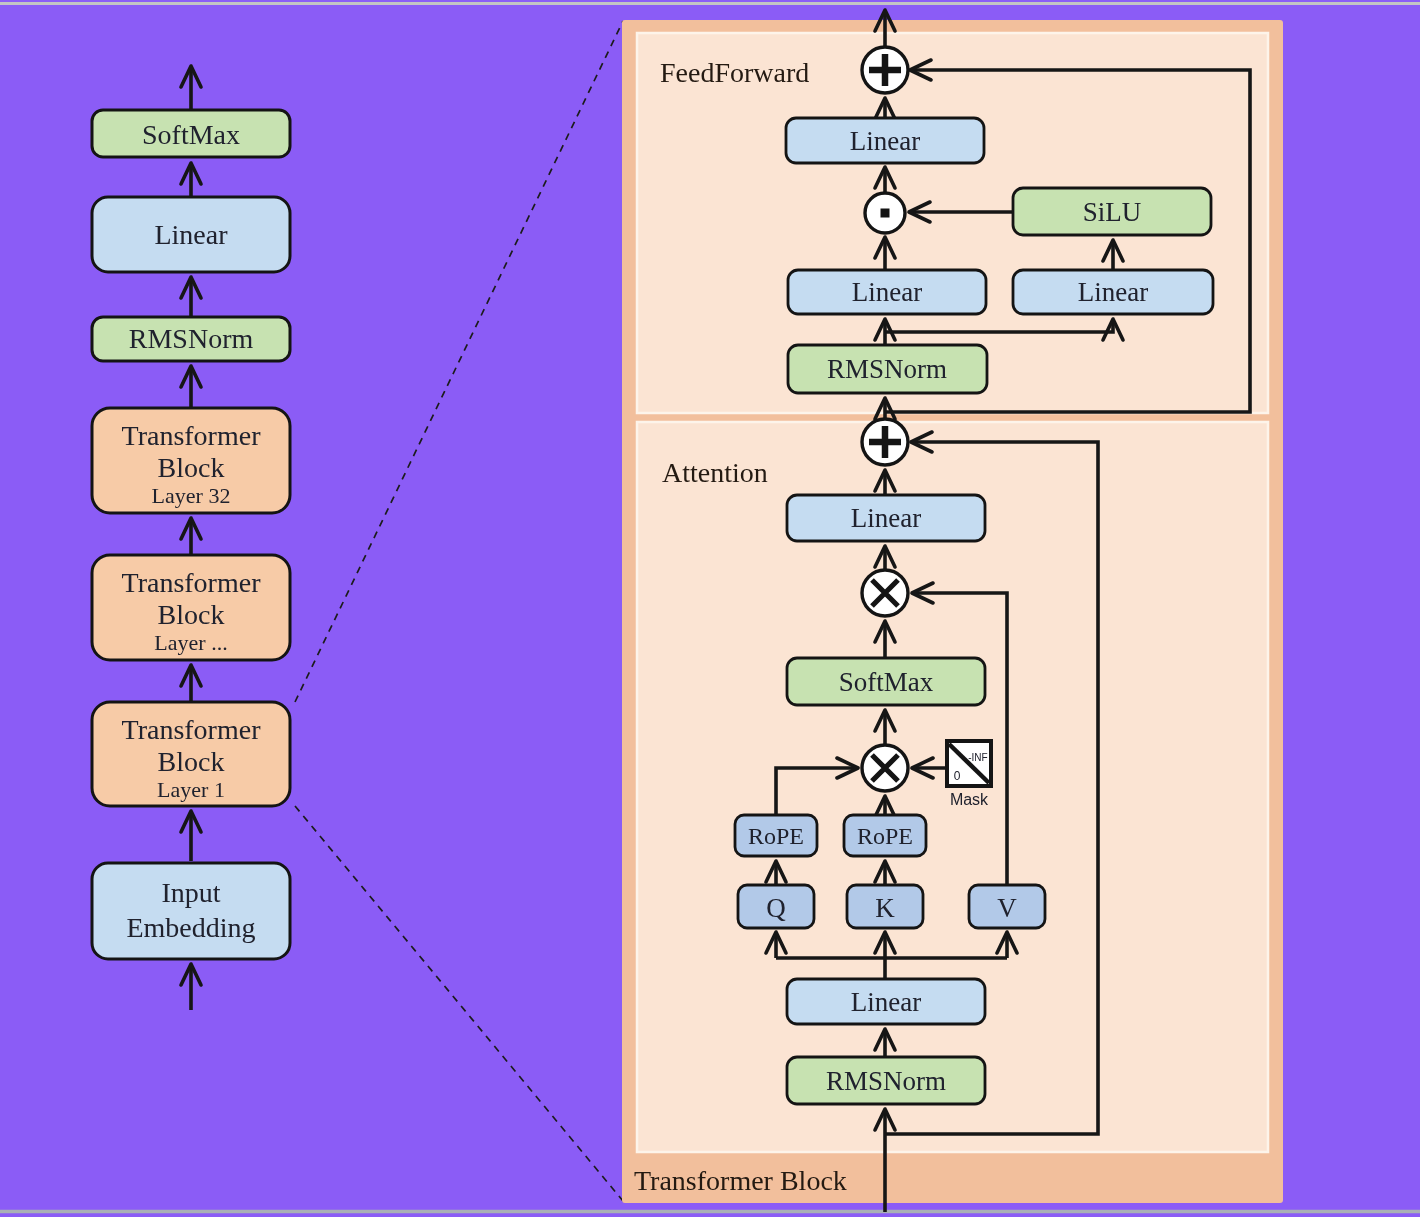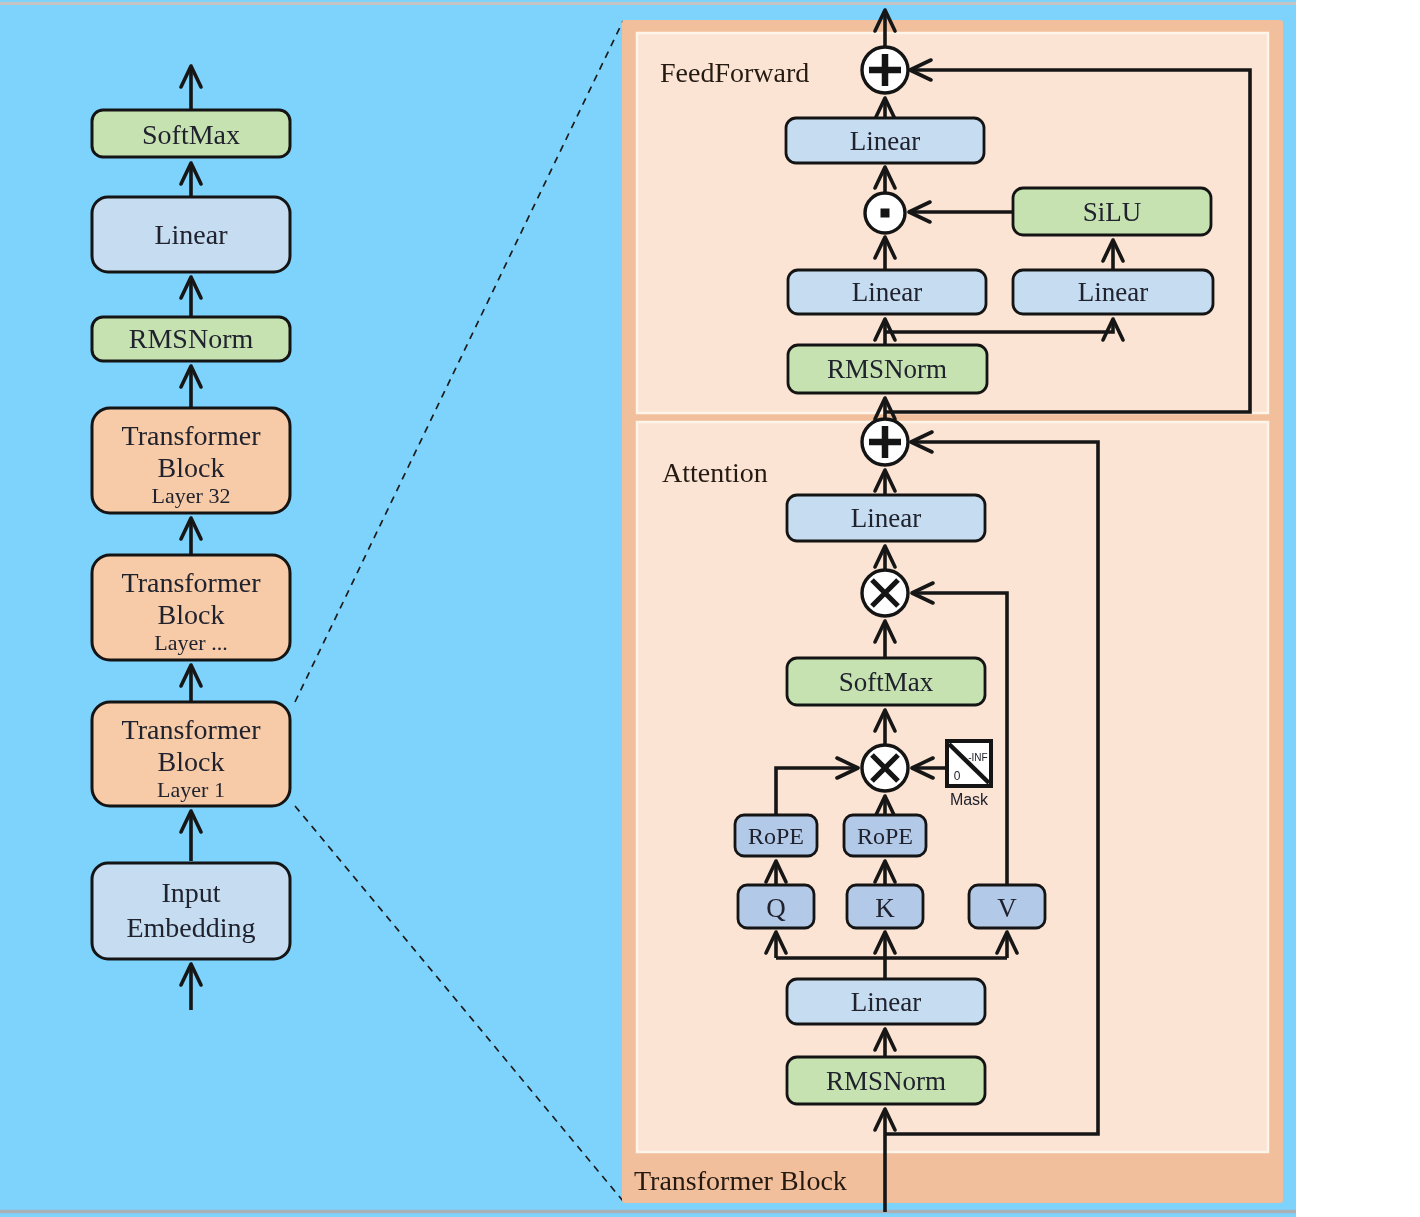--- a/index.html
+++ b/index.html
@@ -1,16 +1,16 @@
 <!DOCTYPE html>
 <html><head>
 <meta charset="utf-8">
 <style>
   html,body{margin:0;padding:0;background:#ffffff;}
-  .stage{position:relative;width:1296px;height:1217px;background:#7dd3fc;overflow:hidden;}
+  .stage{position:relative;width:1420px;height:1217px;background:#8b5cf6;overflow:hidden;}
   svg{display:block;}
   text{font-family:"Liberation Serif","DejaVu Serif",serif;fill:#20222e;}
   text.sans{font-family:"Liberation Sans","DejaVu Sans",sans-serif;}
   .boxlabel{font-size:27px;}
   .biglabel{font-size:28px;}
   .sublabel{font-size:22px;}
   .panellabel{font-size:28px;fill:#241a12;}
 </style>
 </head>
 <body>

